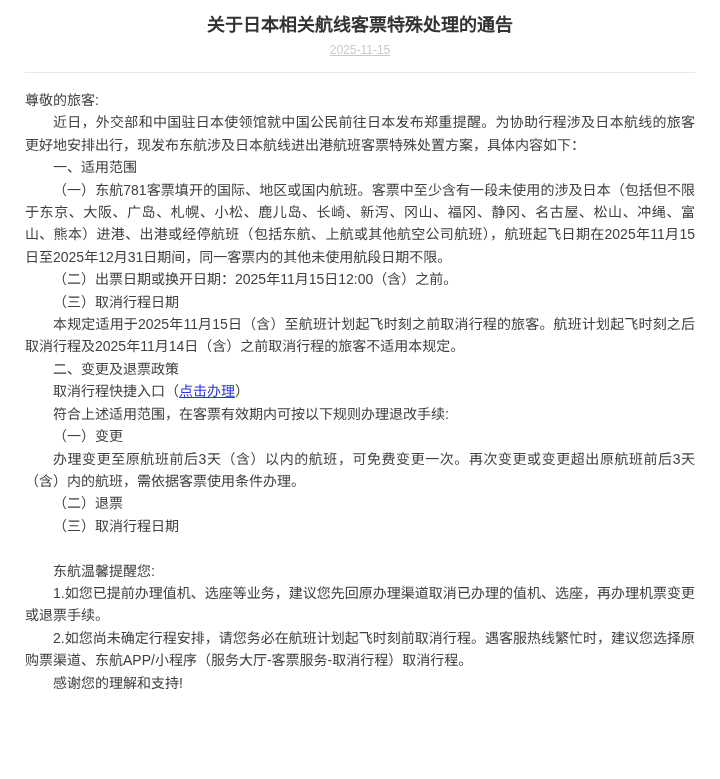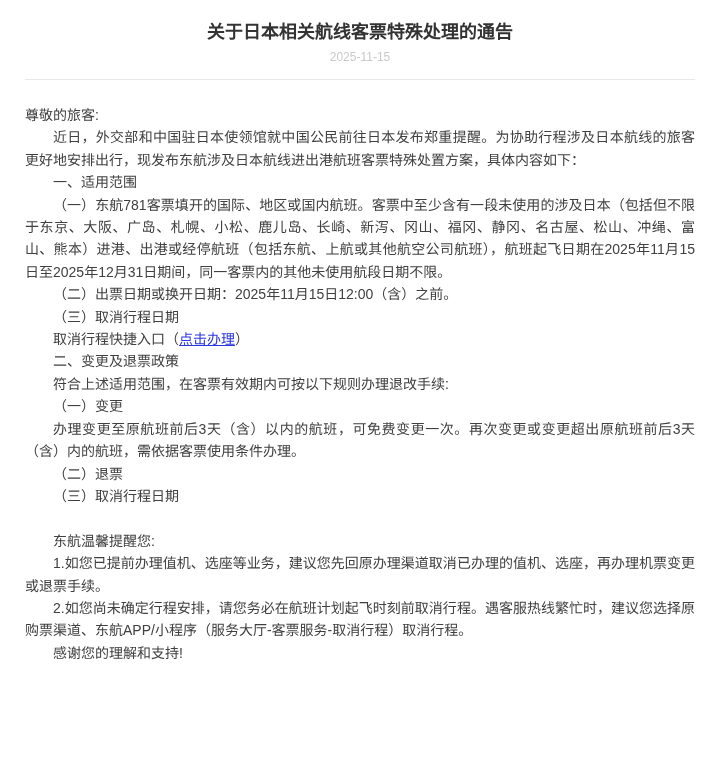--- a/index.html
+++ b/index.html
@@ -7,42 +7,43 @@
   body {
     width: 720px;
     height: 779px;
     overflow: hidden;
     font-family: "Liberation Sans", "DejaVu Sans", sans-serif;
     color: #404040;
   }
   .page {
     width: 720px;
     height: 779px;
-    padding: 7px 25px;
+    padding: 0 25px;
   }
   .header { padding-top: 13px; text-align: center; }
   .title {
     font-size: 18px;
     font-weight: bold;
     color: #333333;
     line-height: 24px;
   }
   .date {
     margin-top: 5px;
     font-size: 12px;
     color: #c9c9c9;
     line-height: 16px;
+    text-decoration: underline;
   }
   .divider {
     margin-top: 14px;
     border-bottom: 1px solid #e9e9e9;
     height: 0;
   }
   .notice-body {
-    margin-top: 24px;
+    margin-top: 16px;
     font-size: 14px;
     line-height: 22.4px;
     color: #404040;
     text-align: justify;
   }
   .notice-body p { margin: 0; }
   .notice-body p.indent { text-indent: 2em; }
   .spacer { height: 22.4px; }
   a.cancel-link {
     color: #2b35e0;
@@ -62,24 +63,25 @@
 
   <div class="divider"></div>
 
   <div class="notice-body">
     <p>尊敬的旅客:</p>
     <p class="indent">近日，外交部和中国驻日本使领馆就中国公民前往日本发布郑重提醒。为协助行程涉及日本航线的旅客更好地安排出行，现发布东航涉及日本航线进出港航班客票特殊处置方案，具体内容如下：</p>
     <p class="indent">一、适用范围</p>
     <p class="indent">（一）东航781客票填开的国际、地区或国内航班。客票中至少含有一段未使用的涉及日本（包括但不限于东京、大阪、广岛、札幌、小松、鹿儿岛、长崎、新泻、冈山、福冈、静冈、名古屋、松山、冲绳、富山、熊本）进港、出港或经停航班（包括东航、上航或其他航空公司航班），航班起飞日期在2025年11月15日至2025年12月31日期间，同一客票内的其他未使用航段日期不限。</p>
     <p class="indent">（二）出票日期或换开日期：2025年11月15日12:00（含）之前。</p>
     <p class="indent">（三）取消行程日期</p>
+    <p class="indent">本规定适用于2025年11月15日（含）至航班计划起飞时刻之前取消行程的旅客。航班计划起飞时刻之后取消行程及2025年11月14日（含）之前取消行程的旅客不适用本规定。</p>
+
+    <p class="indent">二、变更及退票政策</p>
 
     <p class="indent"><span>取消行程快捷入口（</span><a class="cancel-link">点击办理</a><span>）</span></p>
-
-    <p class="indent">二、变更及退票政策</p>
     <p class="indent">符合上述适用范围，在客票有效期内可按以下规则办理退改手续:</p>
     <p class="indent">（一）变更</p>
     <p class="indent">办理变更至原航班前后3天（含）以内的航班，可免费变更一次。再次变更或变更超出原航班前后3天（含）内的航班，需依据客票使用条件办理。</p>
     <p class="indent">（二）退票</p>
     <p class="indent">（三）取消行程日期</p>
 
     <div class="spacer"></div>
 
     <p class="indent">东航温馨提醒您:</p>
     <p class="indent">1.如您已提前办理值机、选座等业务，建议您先回原办理渠道取消已办理的值机、选座，再办理机票变更或退票手续。</p>

